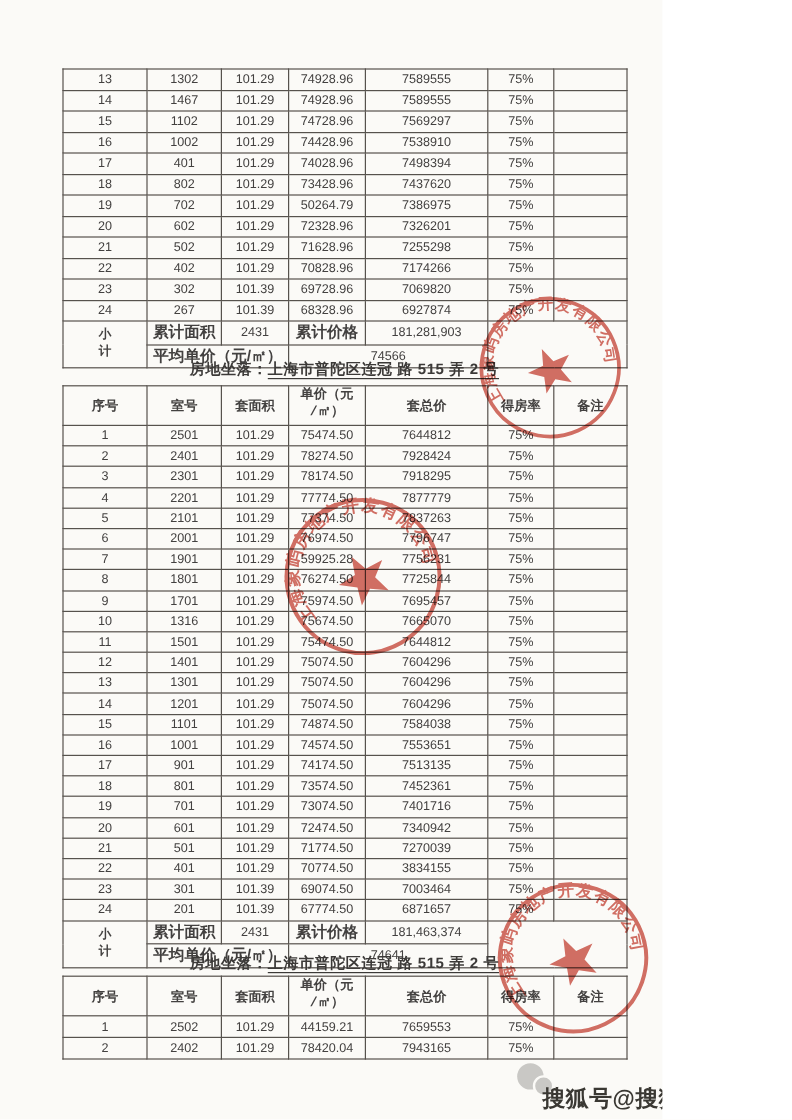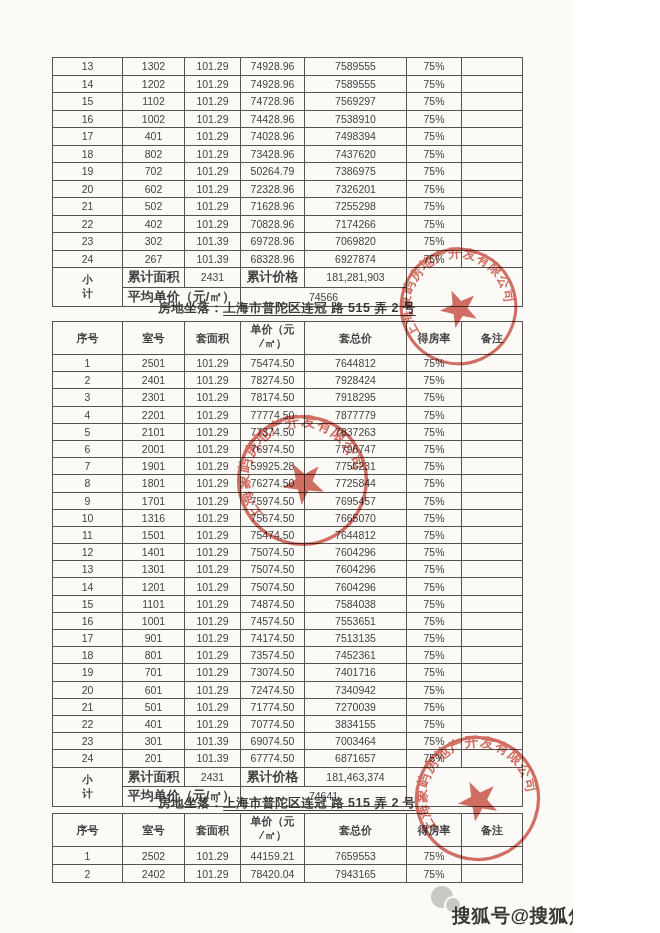--- a/index.html
+++ b/index.html
@@ -1,17 +1,17 @@
 <!DOCTYPE html>
 <html><head>
 <meta charset="utf-8">
 <style>
   html,body{margin:0;padding:0;}
   body{font-family:"Liberation Sans","DejaVu Sans",sans-serif;}
-  .page{position:relative;width:552px;height:933px;background:#fbfaf7;overflow:hidden;padding-left:21px;}
+  .page{position:relative;width:552px;height:933px;background:#fbfaf7;overflow:hidden;}
 
   table.ptable{position:absolute;left:52px;border-collapse:collapse;table-layout:fixed;}
   table.ptable th, table.ptable td{
     border:1px solid #56524d;
     font-size:10.5px;color:#434140;text-align:center;vertical-align:middle;
     padding:0;white-space:nowrap;overflow:hidden;
   }
   table.ptable th{font-weight:bold;font-size:11px;height:32px;}
   table.ptable th div{line-height:1.25;font-family:Liberation Mono, monospace;}
   #t0 .dr td{height:16.5px;}
@@ -56,21 +56,21 @@
           <td>13</td>
           <td>1302</td>
           <td>101.29</td>
           <td>74928.96</td>
           <td>7589555</td>
           <td>75%</td>
           <td></td>
         </tr>
         <tr class="dr">
           <td>14</td>
-          <td>1202</td>
+          <td>1467</td>
           <td>101.29</td>
           <td>74928.96</td>
           <td>7589555</td>
           <td>75%</td>
           <td></td>
         </tr>
         <tr class="dr">
           <td>15</td>
           <td>1102</td>
           <td>101.29</td>

